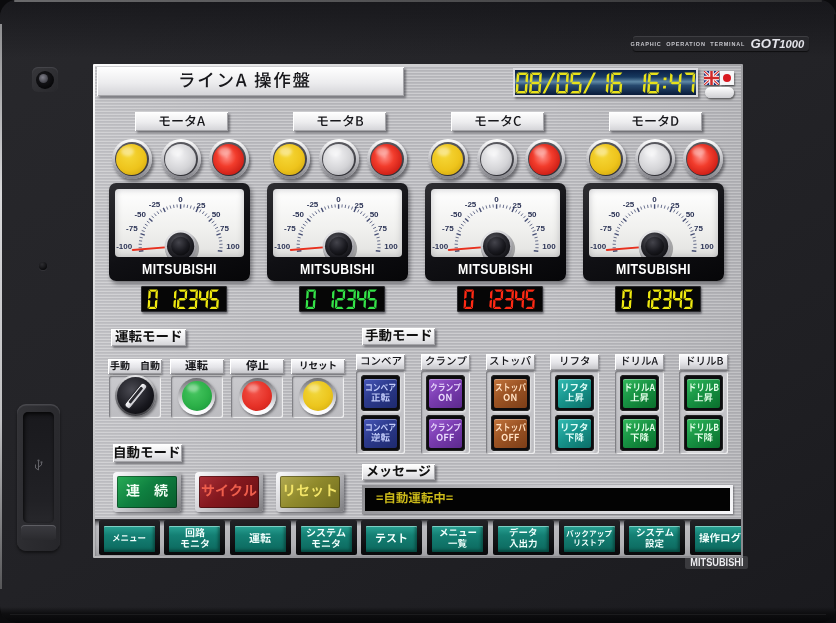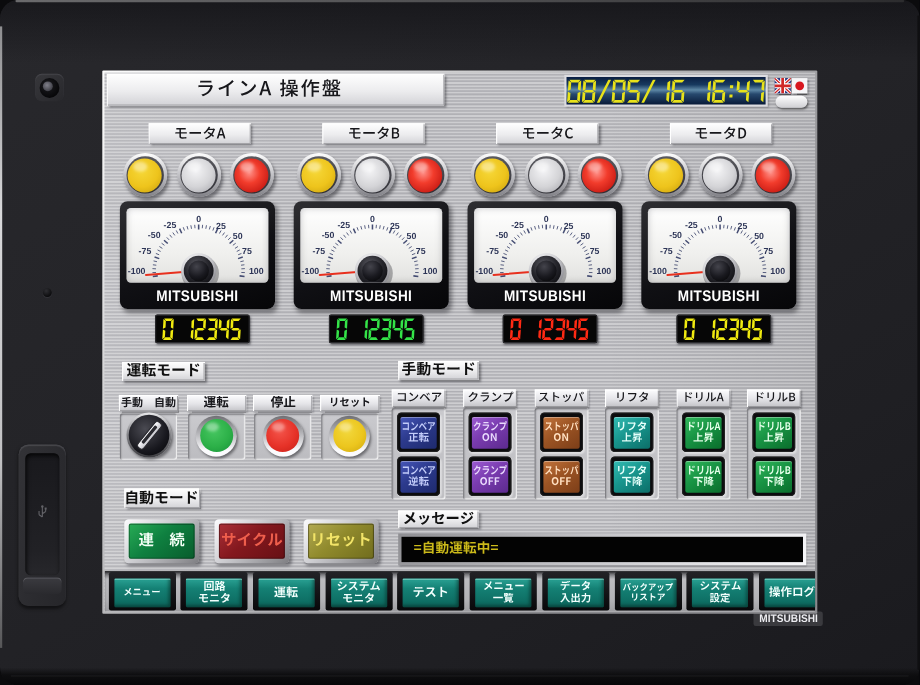--- a/index.html
+++ b/index.html
@@ -104,20 +104,24 @@
     <div style="position:absolute;left:0;top:24px;bottom:34px;width:2px;background:linear-gradient(180deg,#8e8e90,#d8d8da 30%,#c0c0c2 70%,#565658)"></div>
     <div style="position:absolute;left:0;right:0;bottom:0;height:16px;border-radius:0 0 17px 17px;background:linear-gradient(180deg,rgba(6,6,8,0) 0%,#0e0e10 40%,#060608 100%)"></div>
     <div style="position:absolute;left:10px;right:10px;bottom:8px;height:1px;background:#3a3a3e;opacity:.3"></div>
     <div style="position:absolute;right:0;top:14px;bottom:14px;width:2px;background:#0f0f11;border-radius:2px"></div>
     <div style="position:absolute;left:32px;top:67px;width:26px;height:25px;border-radius:6px;background:linear-gradient(135deg,#37373b,#28282c);box-shadow:inset 0 1px 1px rgba(90,90,95,.5)">
       <div style="position:absolute;left:4px;top:3.5px;width:18px;height:18px;border-radius:50%;background:radial-gradient(circle at 42% 38%,#1c1c20,#060608 75%)">
         <div style="position:absolute;left:3px;top:3px;width:9px;height:9px;border-radius:50%;background:radial-gradient(circle at 42% 38%,#80808a,#4a4a52 60%,#2a2a30)"></div>
       </div>
     </div>
     <div style="position:absolute;left:39px;top:262px;width:8px;height:8px;border-radius:50%;background:radial-gradient(circle at 38% 30%,#2e2e32,#0a0a0c 75%);box-shadow:0 1px 1px rgba(80,80,85,.35)"></div>
+    <div style="position:absolute;left:633px;top:36px;width:176px;height:15px;border-radius:3px;background:#28282c;box-shadow:inset 0 1px 0 #3e3e42,0 1px 1px rgba(0,0,0,.6);display:flex;align-items:center;justify-content:flex-end;padding:0 4px;box-sizing:border-box">
+      <span style="font-family:'Liberation Sans',sans-serif;font-weight:bold;font-size:5.5px;letter-spacing:.8px;color:#c6c6cc;margin-right:5px;white-space:nowrap">GRAPHIC&nbsp; OPERATION&nbsp; TERMINAL</span>
+      <span style="font-family:'Liberation Sans',sans-serif;font-weight:bold;font-style:italic;font-size:13.5px;color:#e4e4ea;letter-spacing:0;transform:scaleX(.98);white-space:nowrap">GOT<span style="font-size:11.5px">1000</span></span>
+    </div>
     <div style="position:absolute;left:17px;top:404px;width:43px;height:147px;border-radius:9px;background:linear-gradient(100deg,#333337,#2b2b2f 55%,#26262a);box-shadow:inset 0 1.5px 1px rgba(95,95,100,.55),0 2px 3px rgba(0,0,0,.5)">
       <div style="position:absolute;left:6px;top:8px;width:31px;height:111px;border-radius:5px;background:linear-gradient(180deg,#19191d,#212125 80%,#27272b);box-shadow:inset 1px 2px 4px rgba(0,0,0,.85)"></div>
       <div style="position:absolute;left:4px;top:121px;width:35px;height:15px;border-radius:4px;background:linear-gradient(180deg,#3b3b40,#2a2a2e);box-shadow:inset 0 1px 0 rgba(130,130,135,.5)"></div>
       <svg width="13" height="13" viewBox="0 0 13 13" style="position:absolute;left:15px;top:55px;opacity:.55">
         <g stroke="#9a9aa0" stroke-width="1" fill="none">
           <path d="M6.5 1 V11 M6.5 11 l-3 -2 M6.5 8 l3 -2 M3.5 5.5 v3.5 M9.5 3.5 v2.5"></path>
         </g>
         <circle cx="6.5" cy="1.5" r="1.1" fill="#9a9aa0"></circle>
         <rect x="8.6" y="2.4" width="1.8" height="1.8" fill="#9a9aa0"></rect>
       </svg>

